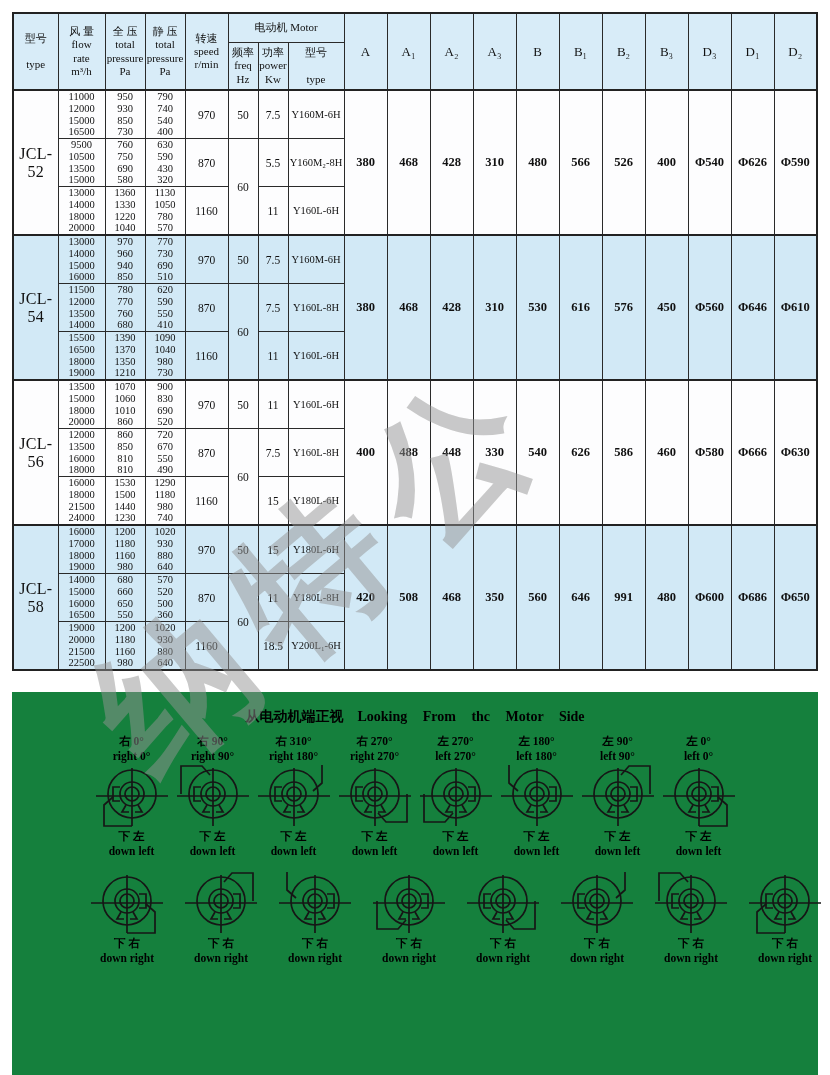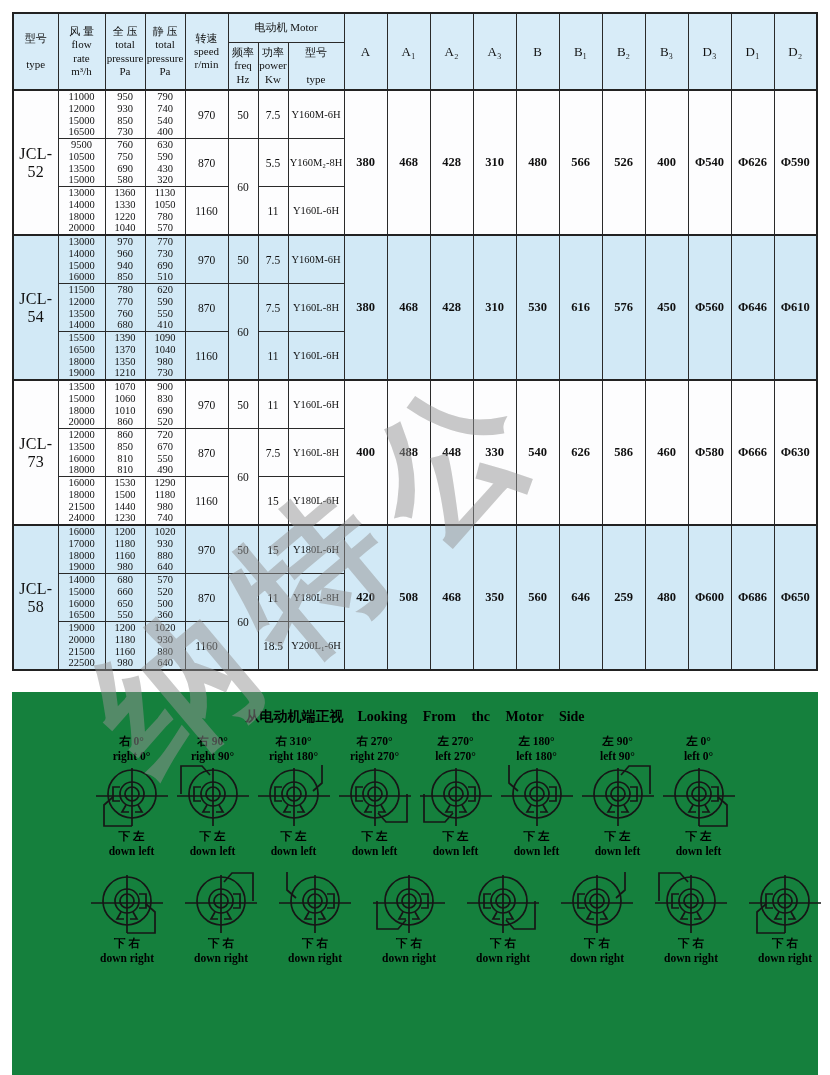--- a/index.html
+++ b/index.html
@@ -244,21 +244,21 @@
 980
 730</td>
         <td class="mid">1160</td>
         <td class="mid">11</td>
         <td class="motor">Y160L-6H</td>
       </tr>
     </tbody>
 
     <tbody class="even">
       <tr>
-        <td rowspan="3" class="typec">JCL-73</td>
+        <td rowspan="3" class="typec">JCL-56</td>
         <td class="ml">13500
 15000
 18000
 20000</td>
         <td class="ml">1070
 1060
 1010
 860</td>
         <td class="ml">900
 830
@@ -335,21 +335,21 @@
         <td class="mid">970</td>
         <td class="mid">50</td>
         <td class="mid">15</td>
         <td class="motor">Y180L-6H</td>
         <td rowspan="3" class="dim">420</td>
         <td rowspan="3" class="dim">508</td>
         <td rowspan="3" class="dim">468</td>
         <td rowspan="3" class="dim">350</td>
         <td rowspan="3" class="dim">560</td>
         <td rowspan="3" class="dim">646</td>
-        <td rowspan="3" class="dim">259</td>
+        <td rowspan="3" class="dim">991</td>
         <td rowspan="3" class="dim">480</td>
         <td rowspan="3" class="dim">Φ600</td>
         <td rowspan="3" class="dim">Φ686</td>
         <td rowspan="3" class="dim">Φ650</td>
       </tr>
       <tr>
         <td class="ml">14000
 15000
 16000
 16500</td>

